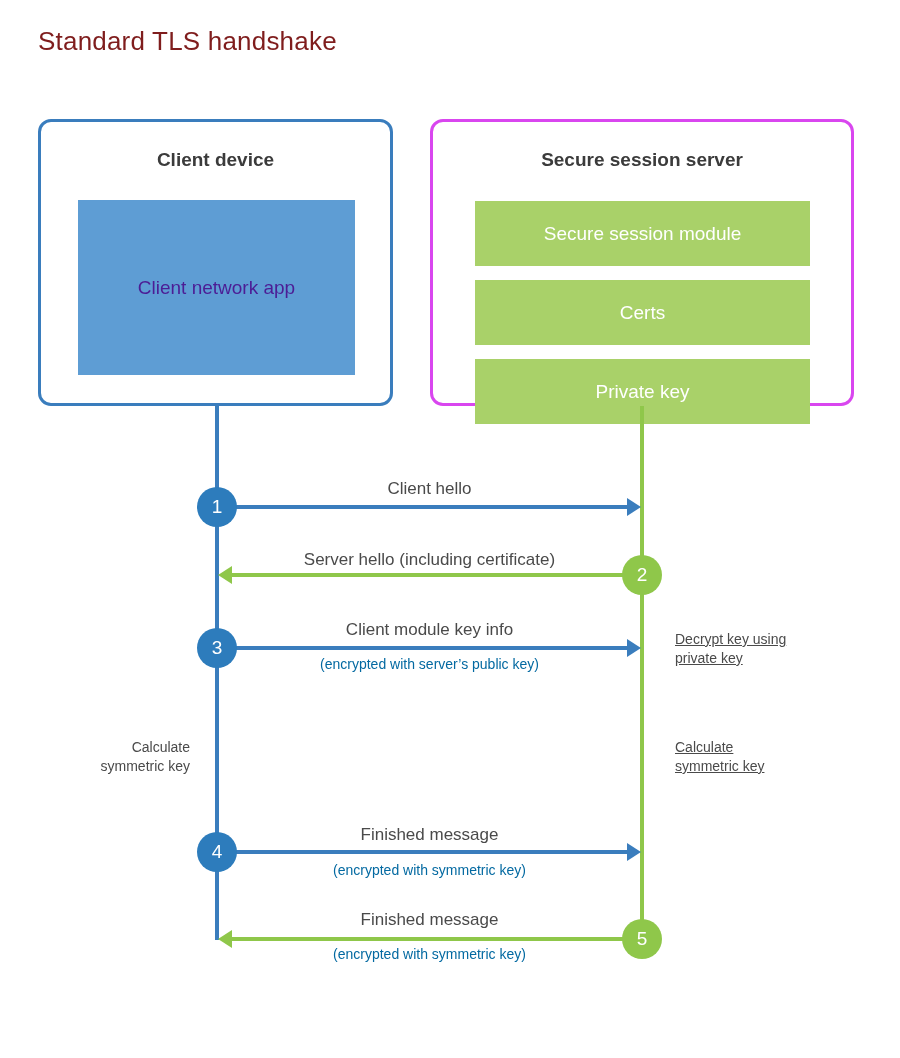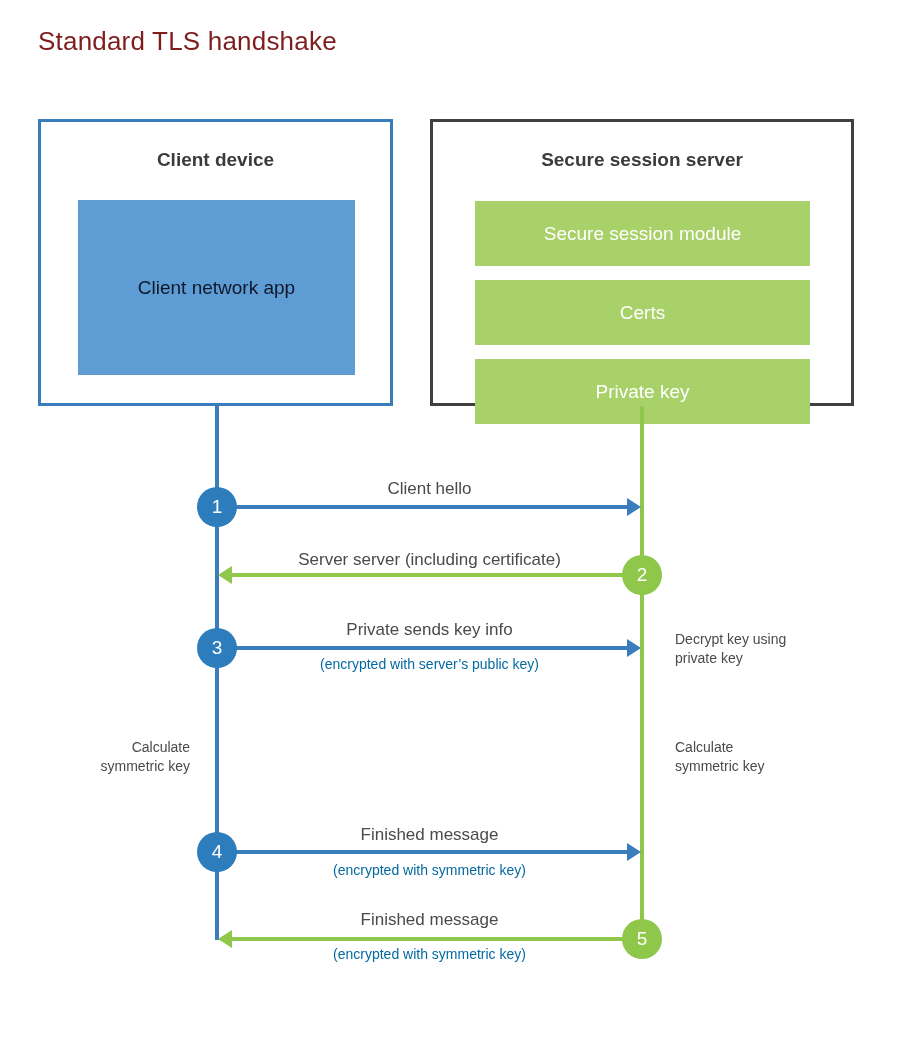--- a/index.html
+++ b/index.html
@@ -31,54 +31,55 @@
     color: #7f1d1d;
     letter-spacing: 0.2px;
     white-space: nowrap;
   }
 
   
   .entity-box {
     position: absolute;
     box-sizing: border-box;
     background: #ffffff;
+    border-radius: 13px;
   }
   .entity-box.client {
     left: 38px;
     top: 119px;
     width: 355px;
     height: 287px;
     border: 3px solid #3a7dbd;
   }
   .entity-box.server {
     left: 430px;
     top: 119px;
     width: 424px;
     height: 287px;
-    border: 3px solid #404040;
+    border: 3px solid #d946ef;
   }
   .entity-title {
     position: absolute;
     left: 0;
     right: 0;
     top: 27px;
     text-align: center;
     font-size: 19px;
     font-weight: bold;
     color: #3b3b3b;
   }
 
   .client-app-block {
     position: absolute;
     left: 37px;
     top: 78px;
     width: 277px;
     height: 175px;
     background: #5e9dd4;
-    color: #0f172a;
+    color: #4c1d95;
     font-size: 19px;
     font-weight: 400;
     display: flex;
     align-items: center;
     justify-content: center;
     text-align: center;
     line-height: 1.35;
     padding: 8px 12px;
     box-sizing: border-box;
   }
@@ -177,21 +178,21 @@
     font-size: 14px;
     white-space: nowrap;
   }
   .side-note {
     position: absolute;
     color: #4a4a4a;
     font-size: 14px;
     line-height: 1.35;
   }
   .side-note.left-note  { text-align: right; }
-  .side-note.right-note { text-align: left; }
+  .side-note.right-note { text-align: left; text-decoration: underline; }
 </style>
 </head>
 <body>
 
 <div id="canvas">
 
   <div class="page-title">Standard TLS handshake</div>
 
   <div class="entity-box client">
     <div class="entity-title">Client device</div>
@@ -210,28 +211,28 @@
   <div class="lifeline client-line"></div>
   <div class="lifeline server-line"></div>
 
   <div class="msg-label" style="left:217px; top:479px; width:425px;">Client hello</div>
   <div class="arrow blue to-right" style="left:217px; top:505px; width:411px;">
     <div class="shaft"></div>
     <div class="head"></div>
   </div>
   <div class="step-circle blue" style="left:197px; top:487px;">1</div>
 
-  <div class="msg-label" style="left:217px; top:550px; width:425px;">Server server (including certificate)</div>
+  <div class="msg-label" style="left:217px; top:550px; width:425px;">Server hello (including certificate)</div>
   <div class="arrow green to-left" style="left:231px; top:573px; width:411px;">
     <div class="shaft"></div>
     <div class="head"></div>
   </div>
   <div class="step-circle green" style="left:622px; top:555px;">2</div>
 
-  <div class="msg-label" style="left:217px; top:620px; width:425px;">Private sends key info</div>
+  <div class="msg-label" style="left:217px; top:620px; width:425px;">Client module key info</div>
   <div class="arrow blue to-right" style="left:217px; top:646px; width:411px;">
     <div class="shaft"></div>
     <div class="head"></div>
   </div>
   <div class="msg-sub" style="left:217px; top:656px; width:425px;">(encrypted with server’s public key)</div>
   <div class="step-circle blue" style="left:197px; top:628px;">3</div>
 
   <div class="side-note right-note" style="left:675px; top:630px; width:190px;">Decrypt key using<br>private key</div>
 
   <div class="side-note left-note" style="left:20px; top:738px; width:170px;">Calculate<br>symmetric key</div>

